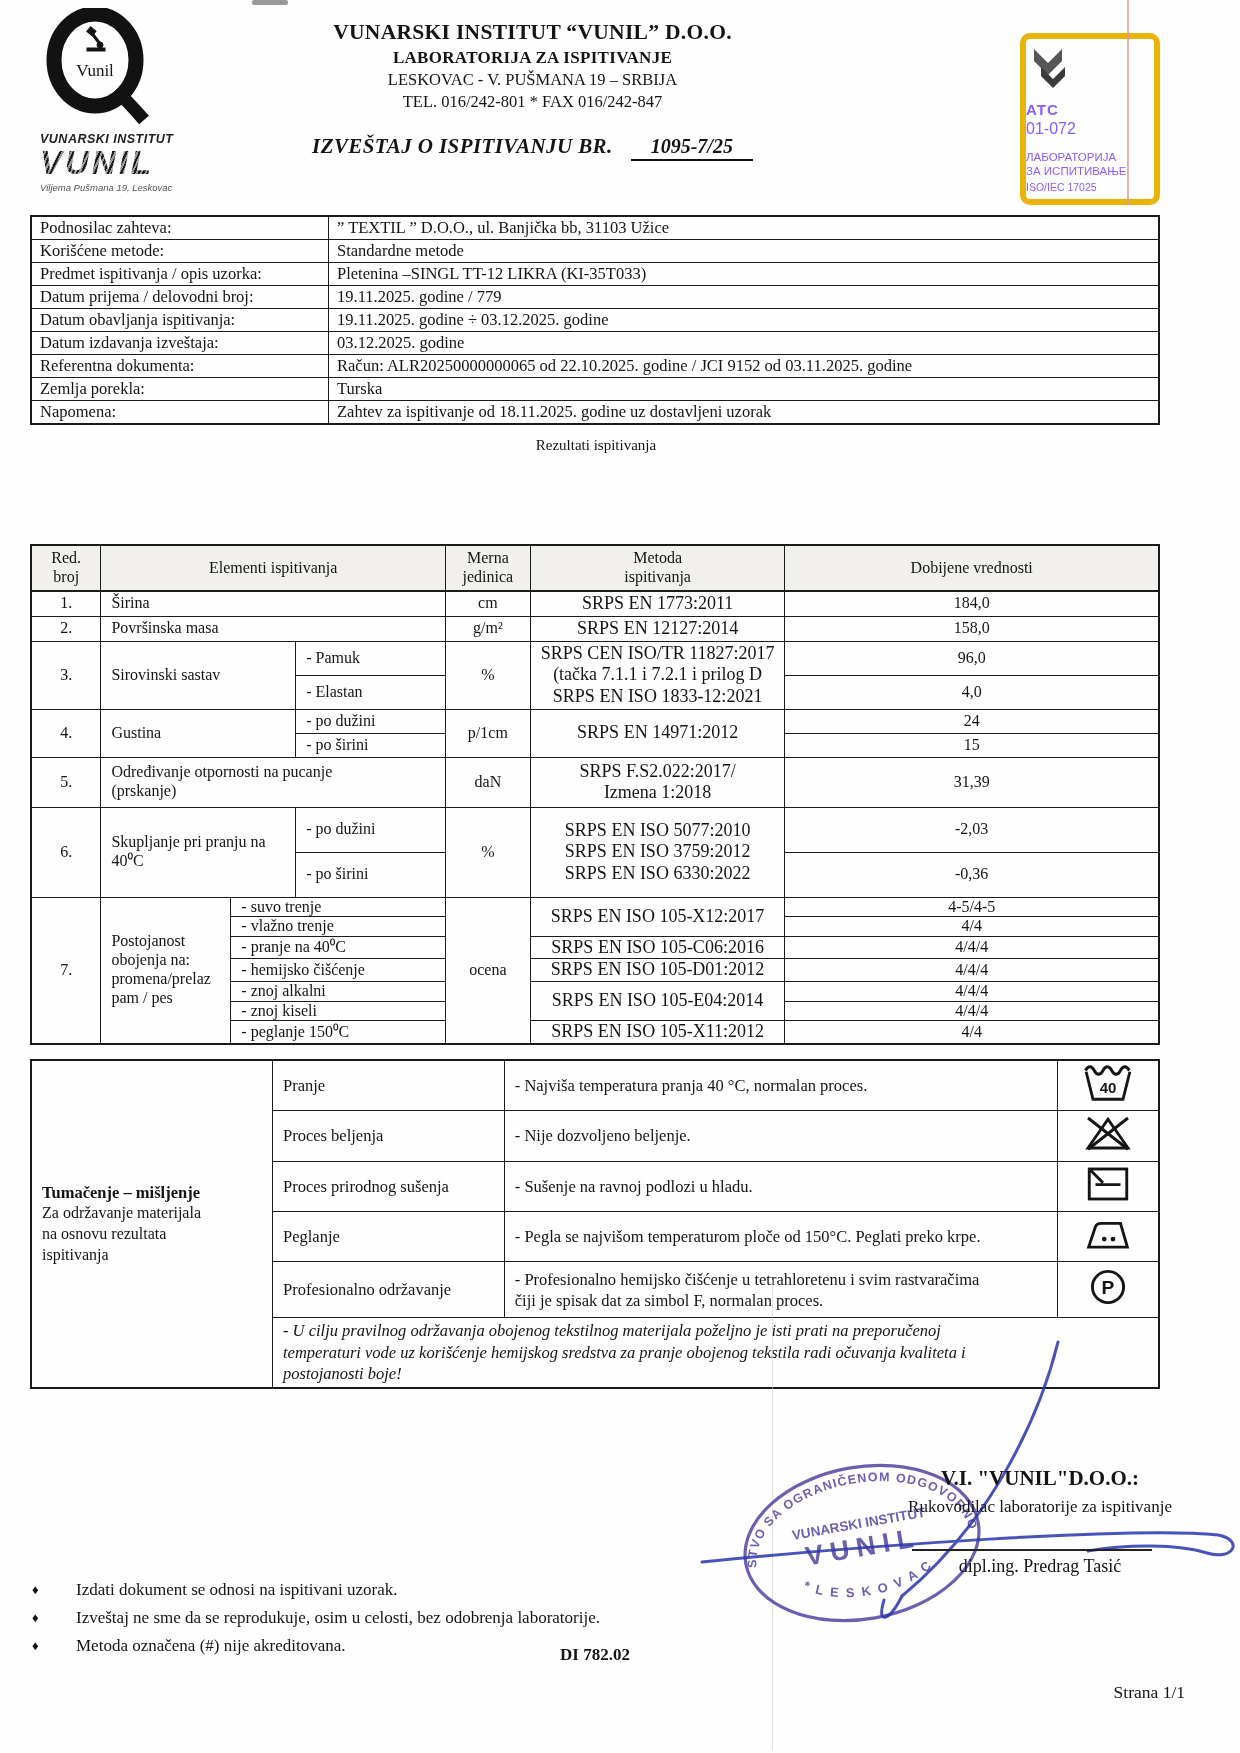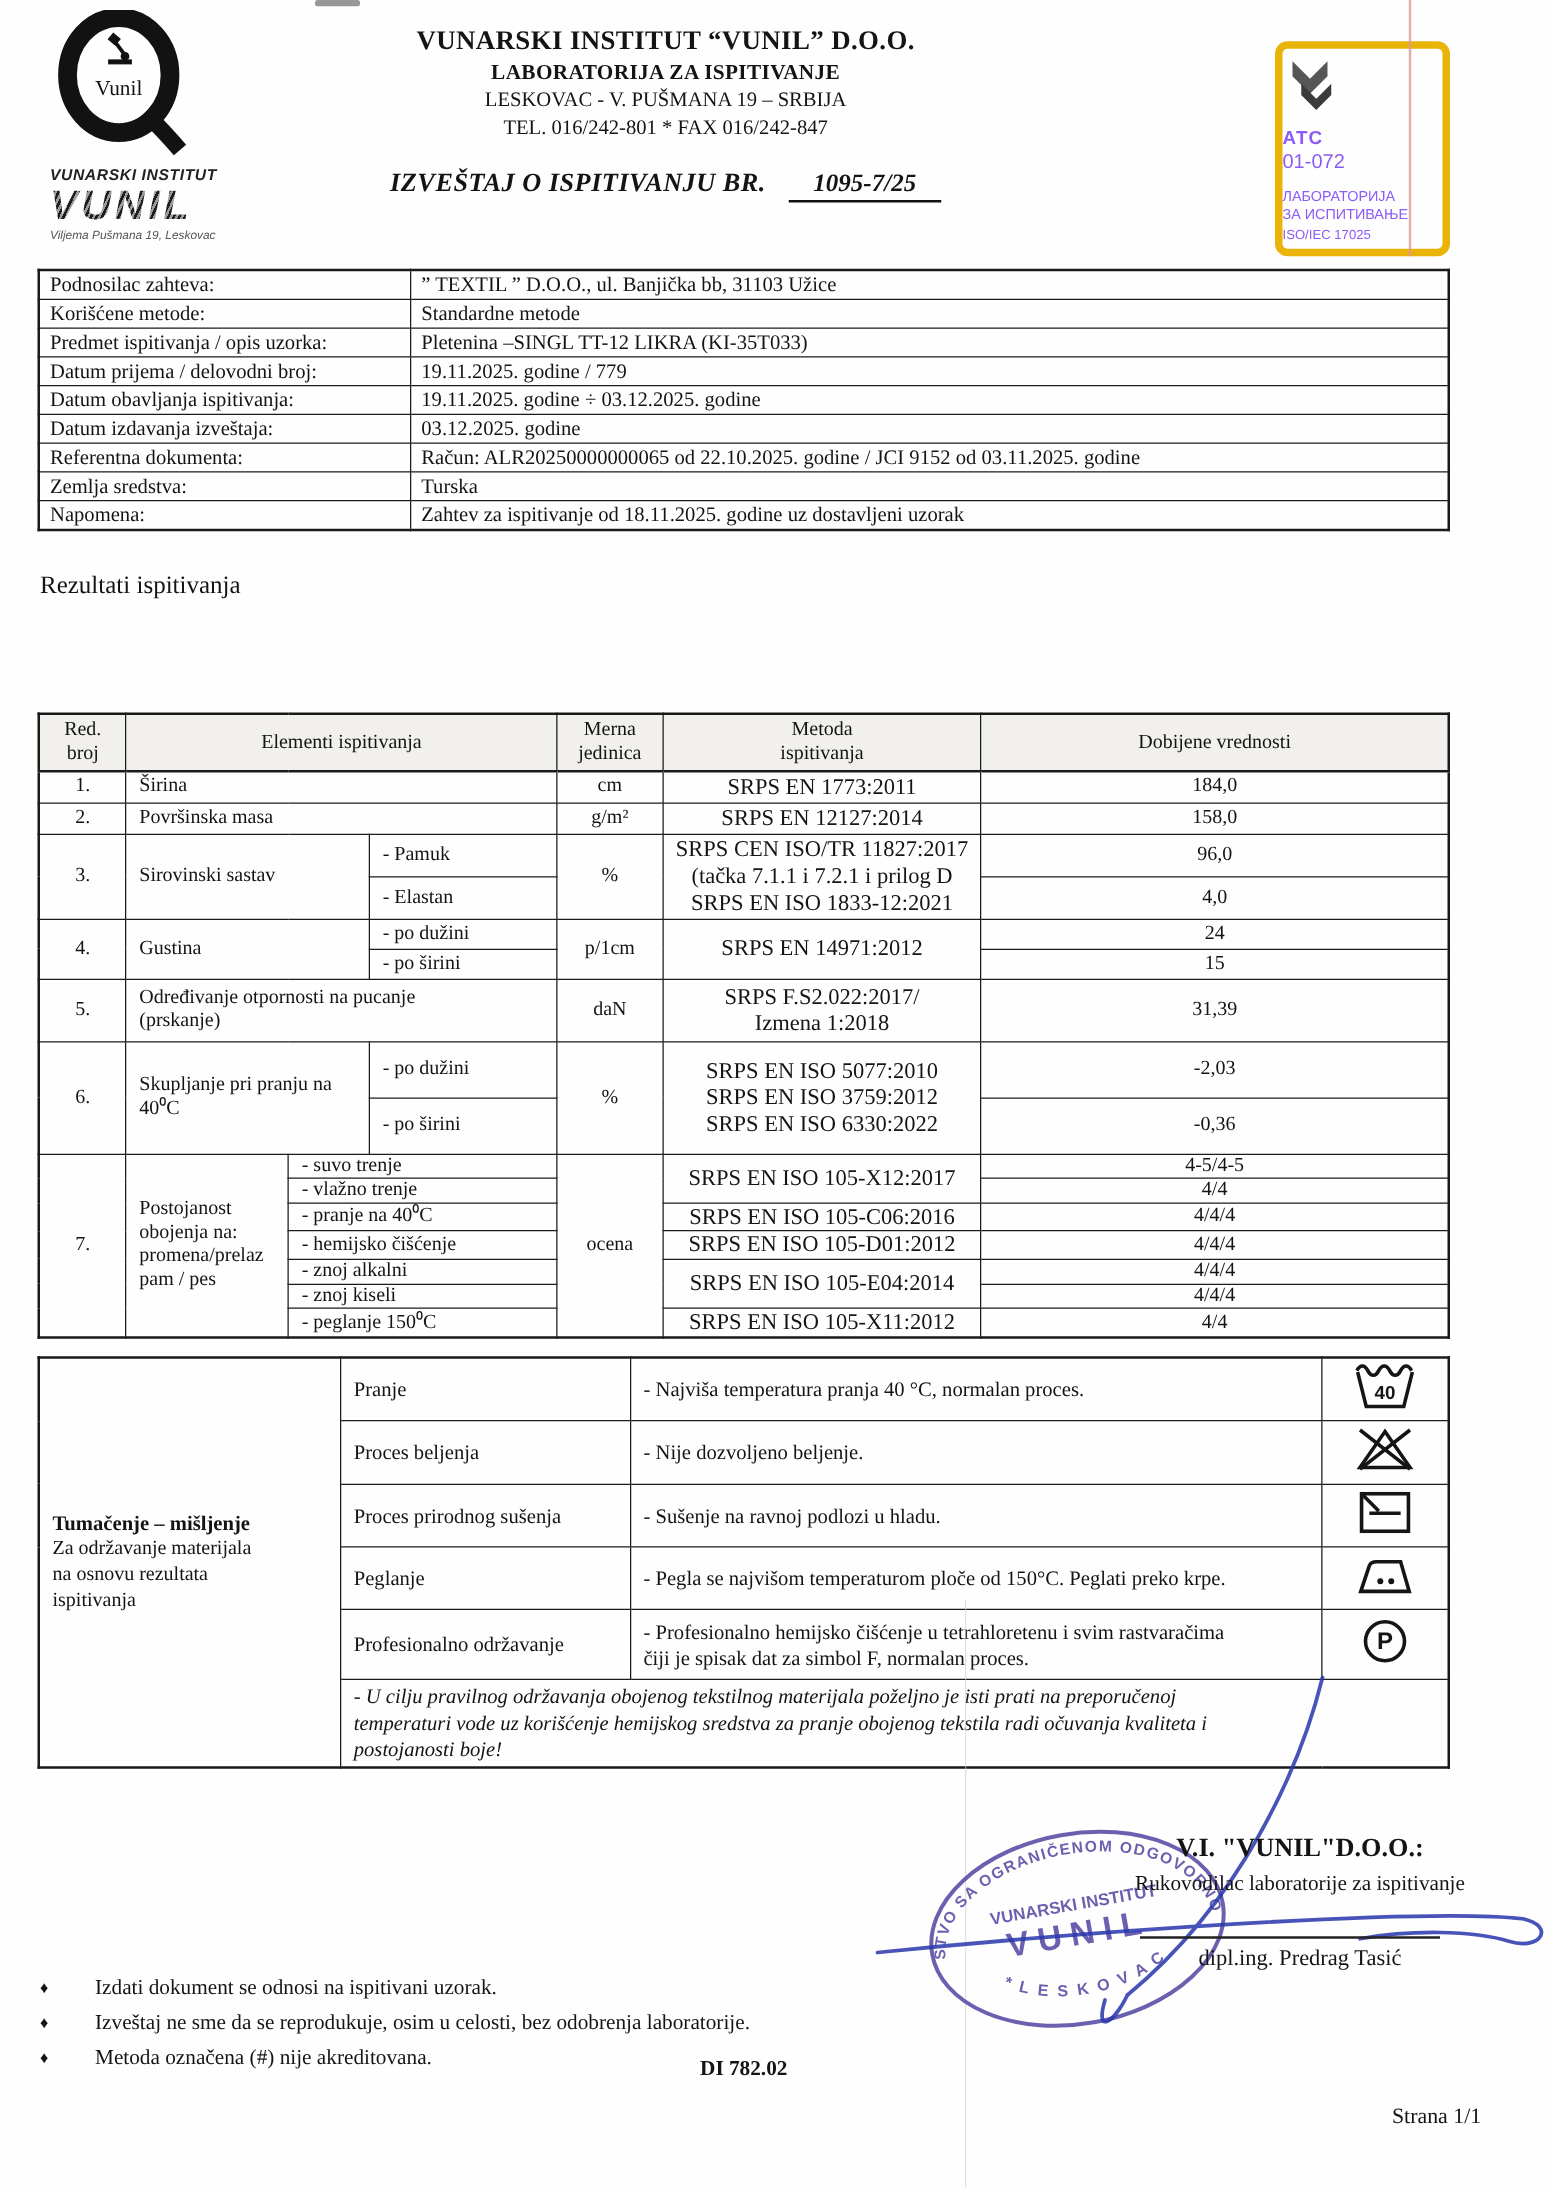--- a/index.html
+++ b/index.html
@@ -37,21 +37,21 @@
   .badge-code{font-size:16px;margin-top:2px;}
   .badge-lab{font-size:11.5px;margin-top:12px;line-height:1.25;}
   .badge-iso{font-size:10.5px;margin-top:2px;}
 
   
   table{border-collapse:collapse;}
   .info-table{width:1130px;margin-top:15px;border:2.5px solid #1a1a1a;font-size:16.5px;}
   .info-table td{border:1.6px solid #1a1a1a;padding:1px 8px;height:19px;vertical-align:middle;}
   .info-label{width:280px;}
 
-  h2.section-title{font-size:20px;font-weight:normal;margin:32px 0 0 2px;}
+  h2.section-title{font-size:15px;font-weight:normal;margin:12px 0 0 2px;text-align:center;}
 
   
   .results-table{width:1130px;margin-top:90px;border:2.5px solid #1a1a1a;font-size:16px;padding-left:16px;}
   .results-table td,.results-table th{border:1.5px solid #1b1b1b;padding:0 6px;text-align:center;
                                       vertical-align:middle;font-weight:normal;line-height:1.18;}
   .results-table th{background:#f1f0ec;border-bottom:2px solid #1b1b1b;}
   .results-table .left{text-align:left;padding-left:10px;}
   .mcell{font-size:18px;}
 
   
@@ -160,21 +160,21 @@
           </tr>
         <tr>
             <td class="info-label">Datum izdavanja izveštaja:</td>
             <td>03.12.2025. godine</td>
           </tr>
         <tr>
             <td class="info-label">Referentna dokumenta:</td>
             <td>Račun: ALR20250000000065 od 22.10.2025. godine  /  JCI 9152 od 03.11.2025. godine</td>
           </tr>
         <tr>
-            <td class="info-label">Zemlja sredstva:</td>
+            <td class="info-label">Zemlja porekla:</td>
             <td>Turska</td>
           </tr>
         <tr>
             <td class="info-label">Napomena:</td>
             <td>Zahtev za ispitivanje od 18.11.2025. godine uz dostavljeni uzorak</td>
           </tr>
       </tbody>
     </table>
 
     <h2 class="section-title">Rezultati ispitivanja</h2>

